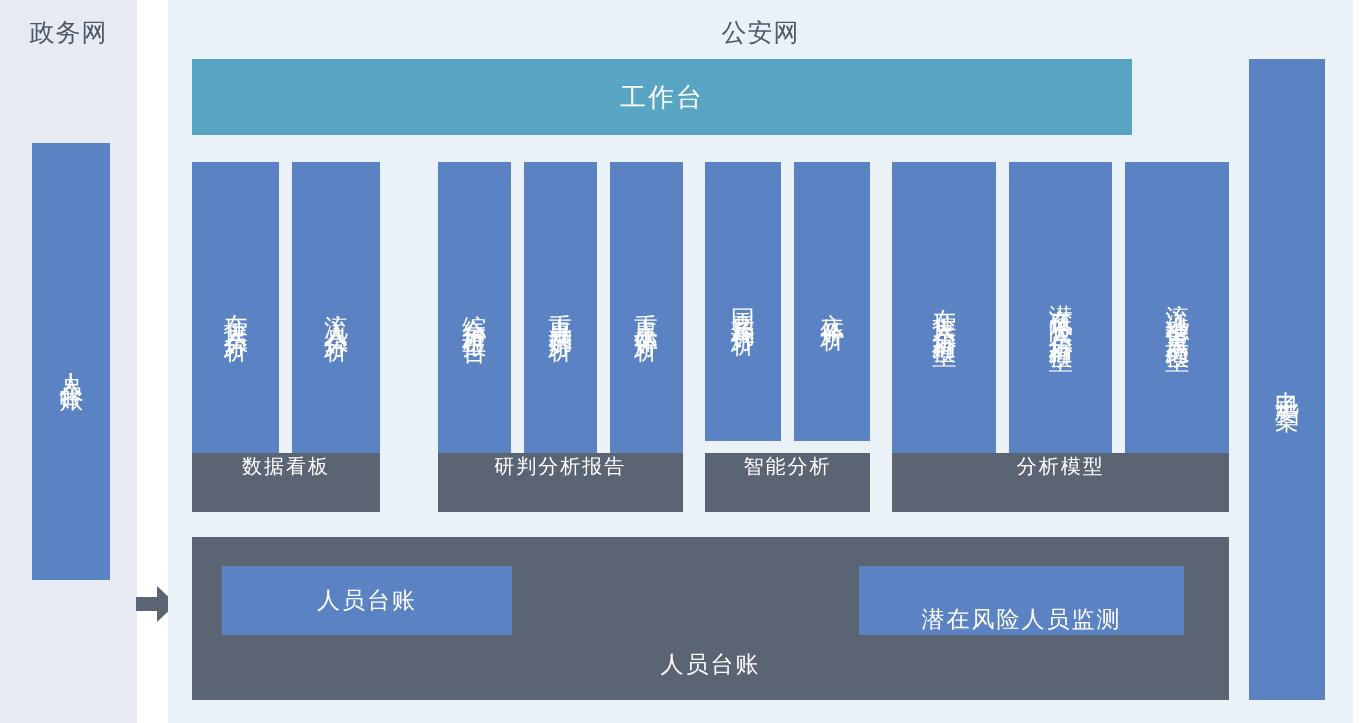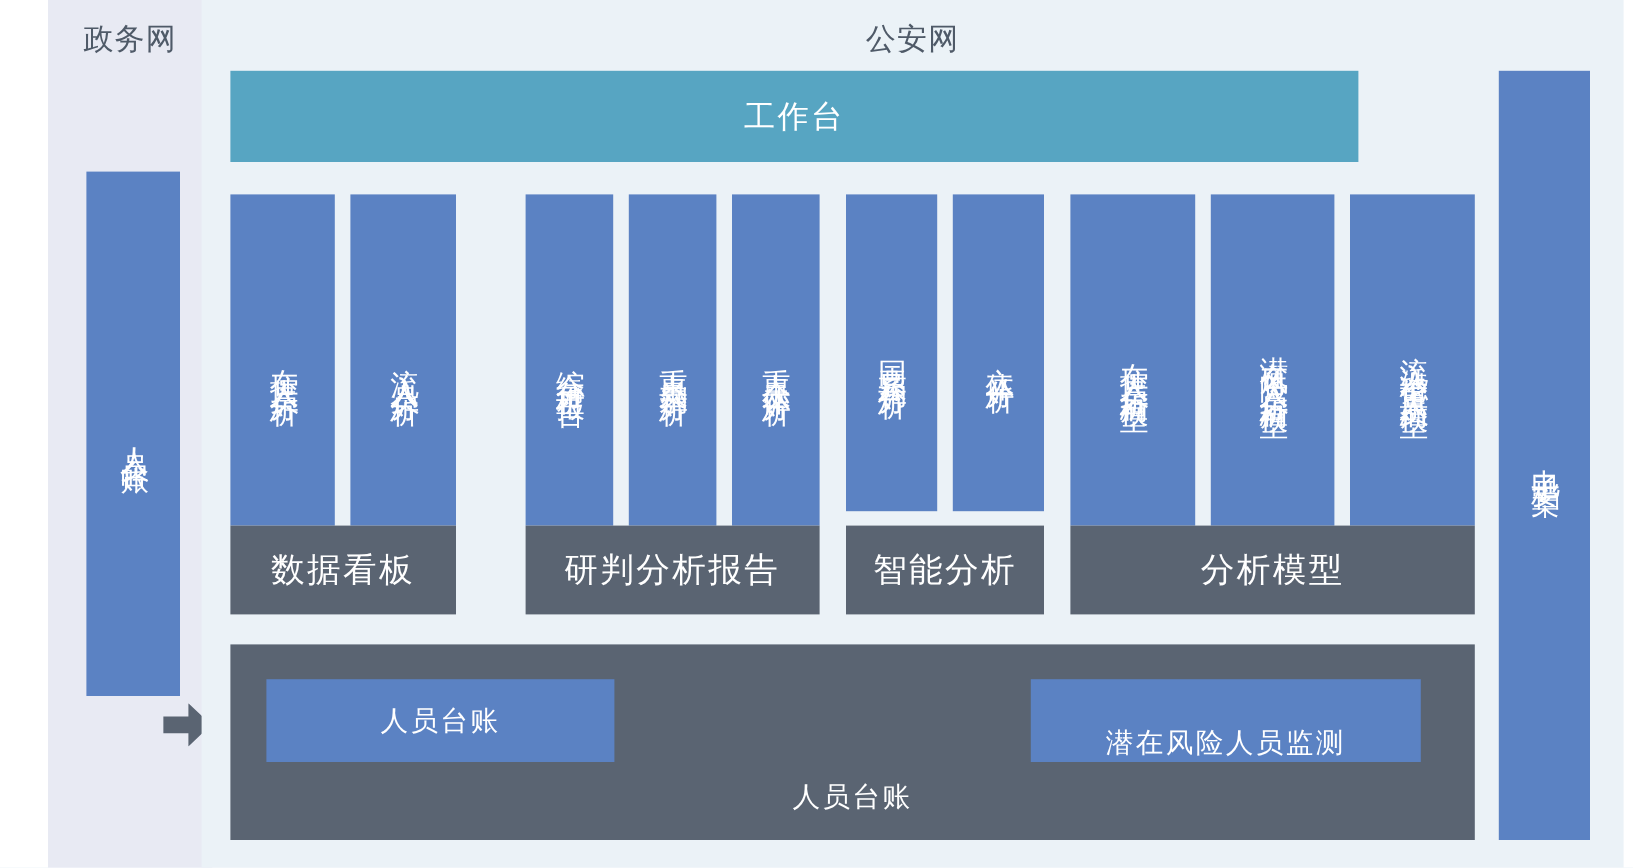--- a/index.html
+++ b/index.html
@@ -14,21 +14,21 @@
   *{box-sizing:border-box;margin:0;padding:0;}
   body{
     width:1361px;height:723px;position:relative;background:#ffffff;
     font-family:"Liberation Sans","DejaVu Sans",sans-serif;overflow:hidden;
   }
   .panel-title{
     position:absolute;top:16px;left:0;width:100%;text-align:center;
     font-size:25px;color:var(--title_text);letter-spacing:1px;
   }
   
-  .left-panel{position:absolute;left:0;top:0;width:137px;height:723px;background:var(--left_bg);margin-left:40px;}
+  .left-panel{position:absolute;left:0;top:0;width:137px;height:723px;background:var(--left_bg);}
   .left-vbar{position:absolute;left:32px;top:143px;width:78px;height:437px;background:var(--blue);
     display:flex;align-items:center;justify-content:center;}
   .vtext{
     writing-mode:vertical-rl;text-orientation:upright;
     color:var(--white_text);font-size:24px;line-height:1;letter-spacing:5px;text-indent:5px;
   }
   
   .arrow{position:absolute;left:136px;top:586px;}
   
   .main-panel{position:absolute;left:168px;top:0;width:1185px;height:723px;background:var(--main_bg);}
@@ -36,22 +36,22 @@
     position:absolute;left:24px;top:59px;width:940px;height:76px;background:var(--teal);
     display:flex;align-items:center;justify-content:center;
     color:var(--white_text);font-size:26px;letter-spacing:2px;
   }
   .groups{position:absolute;left:24px;top:162px;width:1037px;height:350px;display:flex;gap:22px;}
   .group{display:flex;flex-direction:column;}
   .g1{width:188px;}.g2{width:281px;padding-left:36px;}.g3{width:166px;gap:12px;}.g4{width:337px;}
   .cols{flex:1;display:flex;gap:13px;}
   .col{flex:1;background:var(--blue);display:flex;align-items:center;justify-content:center;}
   .gfooter{
-    height:74px;background:var(--dark);display:flex;align-items:center;justify-content:center;
-    color:var(--white_text);font-size:28px;letter-spacing:2px;
+    height:59px;background:var(--dark);display:flex;justify-content:center;
+    color:var(--white_text);font-size:20px;letter-spacing:2px;
   }
   
   .bottom-panel{position:absolute;left:24px;top:537px;width:1037px;height:163px;background:var(--dark);}
   .btn-row{
     position:absolute;left:30px;right:45px;top:29px;height:69px;
     display:flex;justify-content:space-between;
   }
   .btn{
     background:var(--blue);height:69px;display:flex;align-items:center;justify-content:center;
     color:var(--white_text);font-size:23px;letter-spacing:2px;

